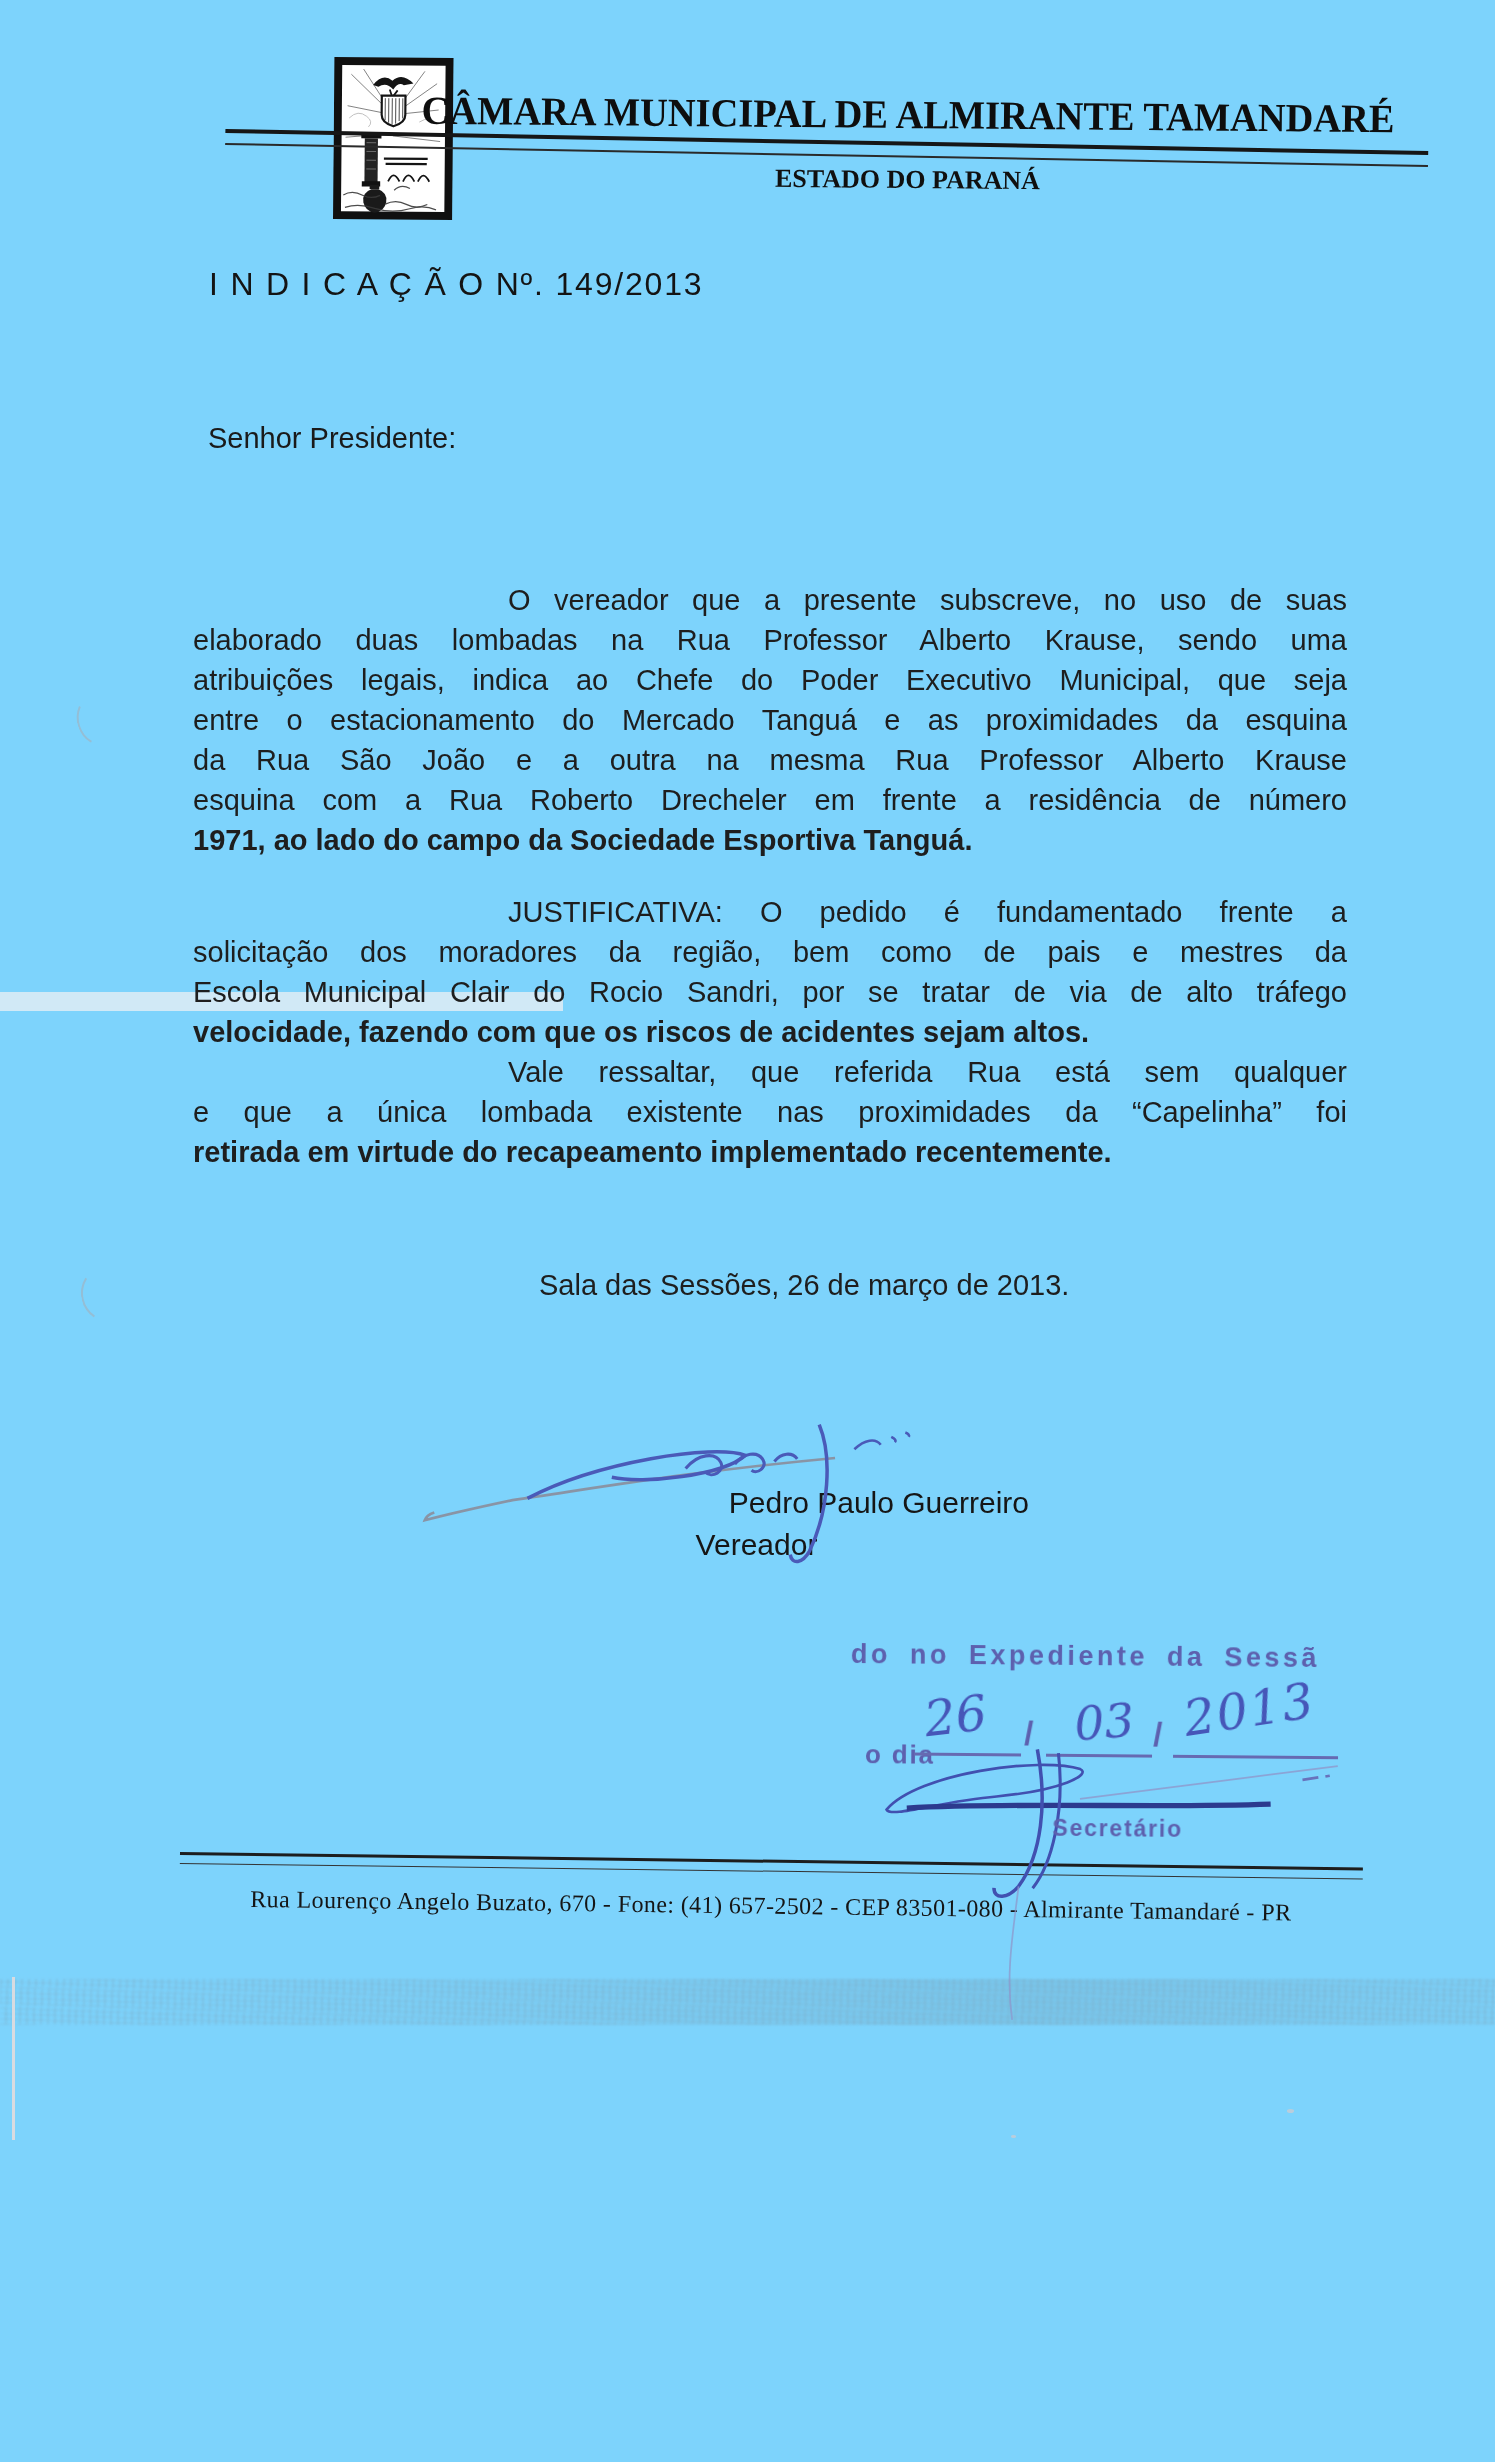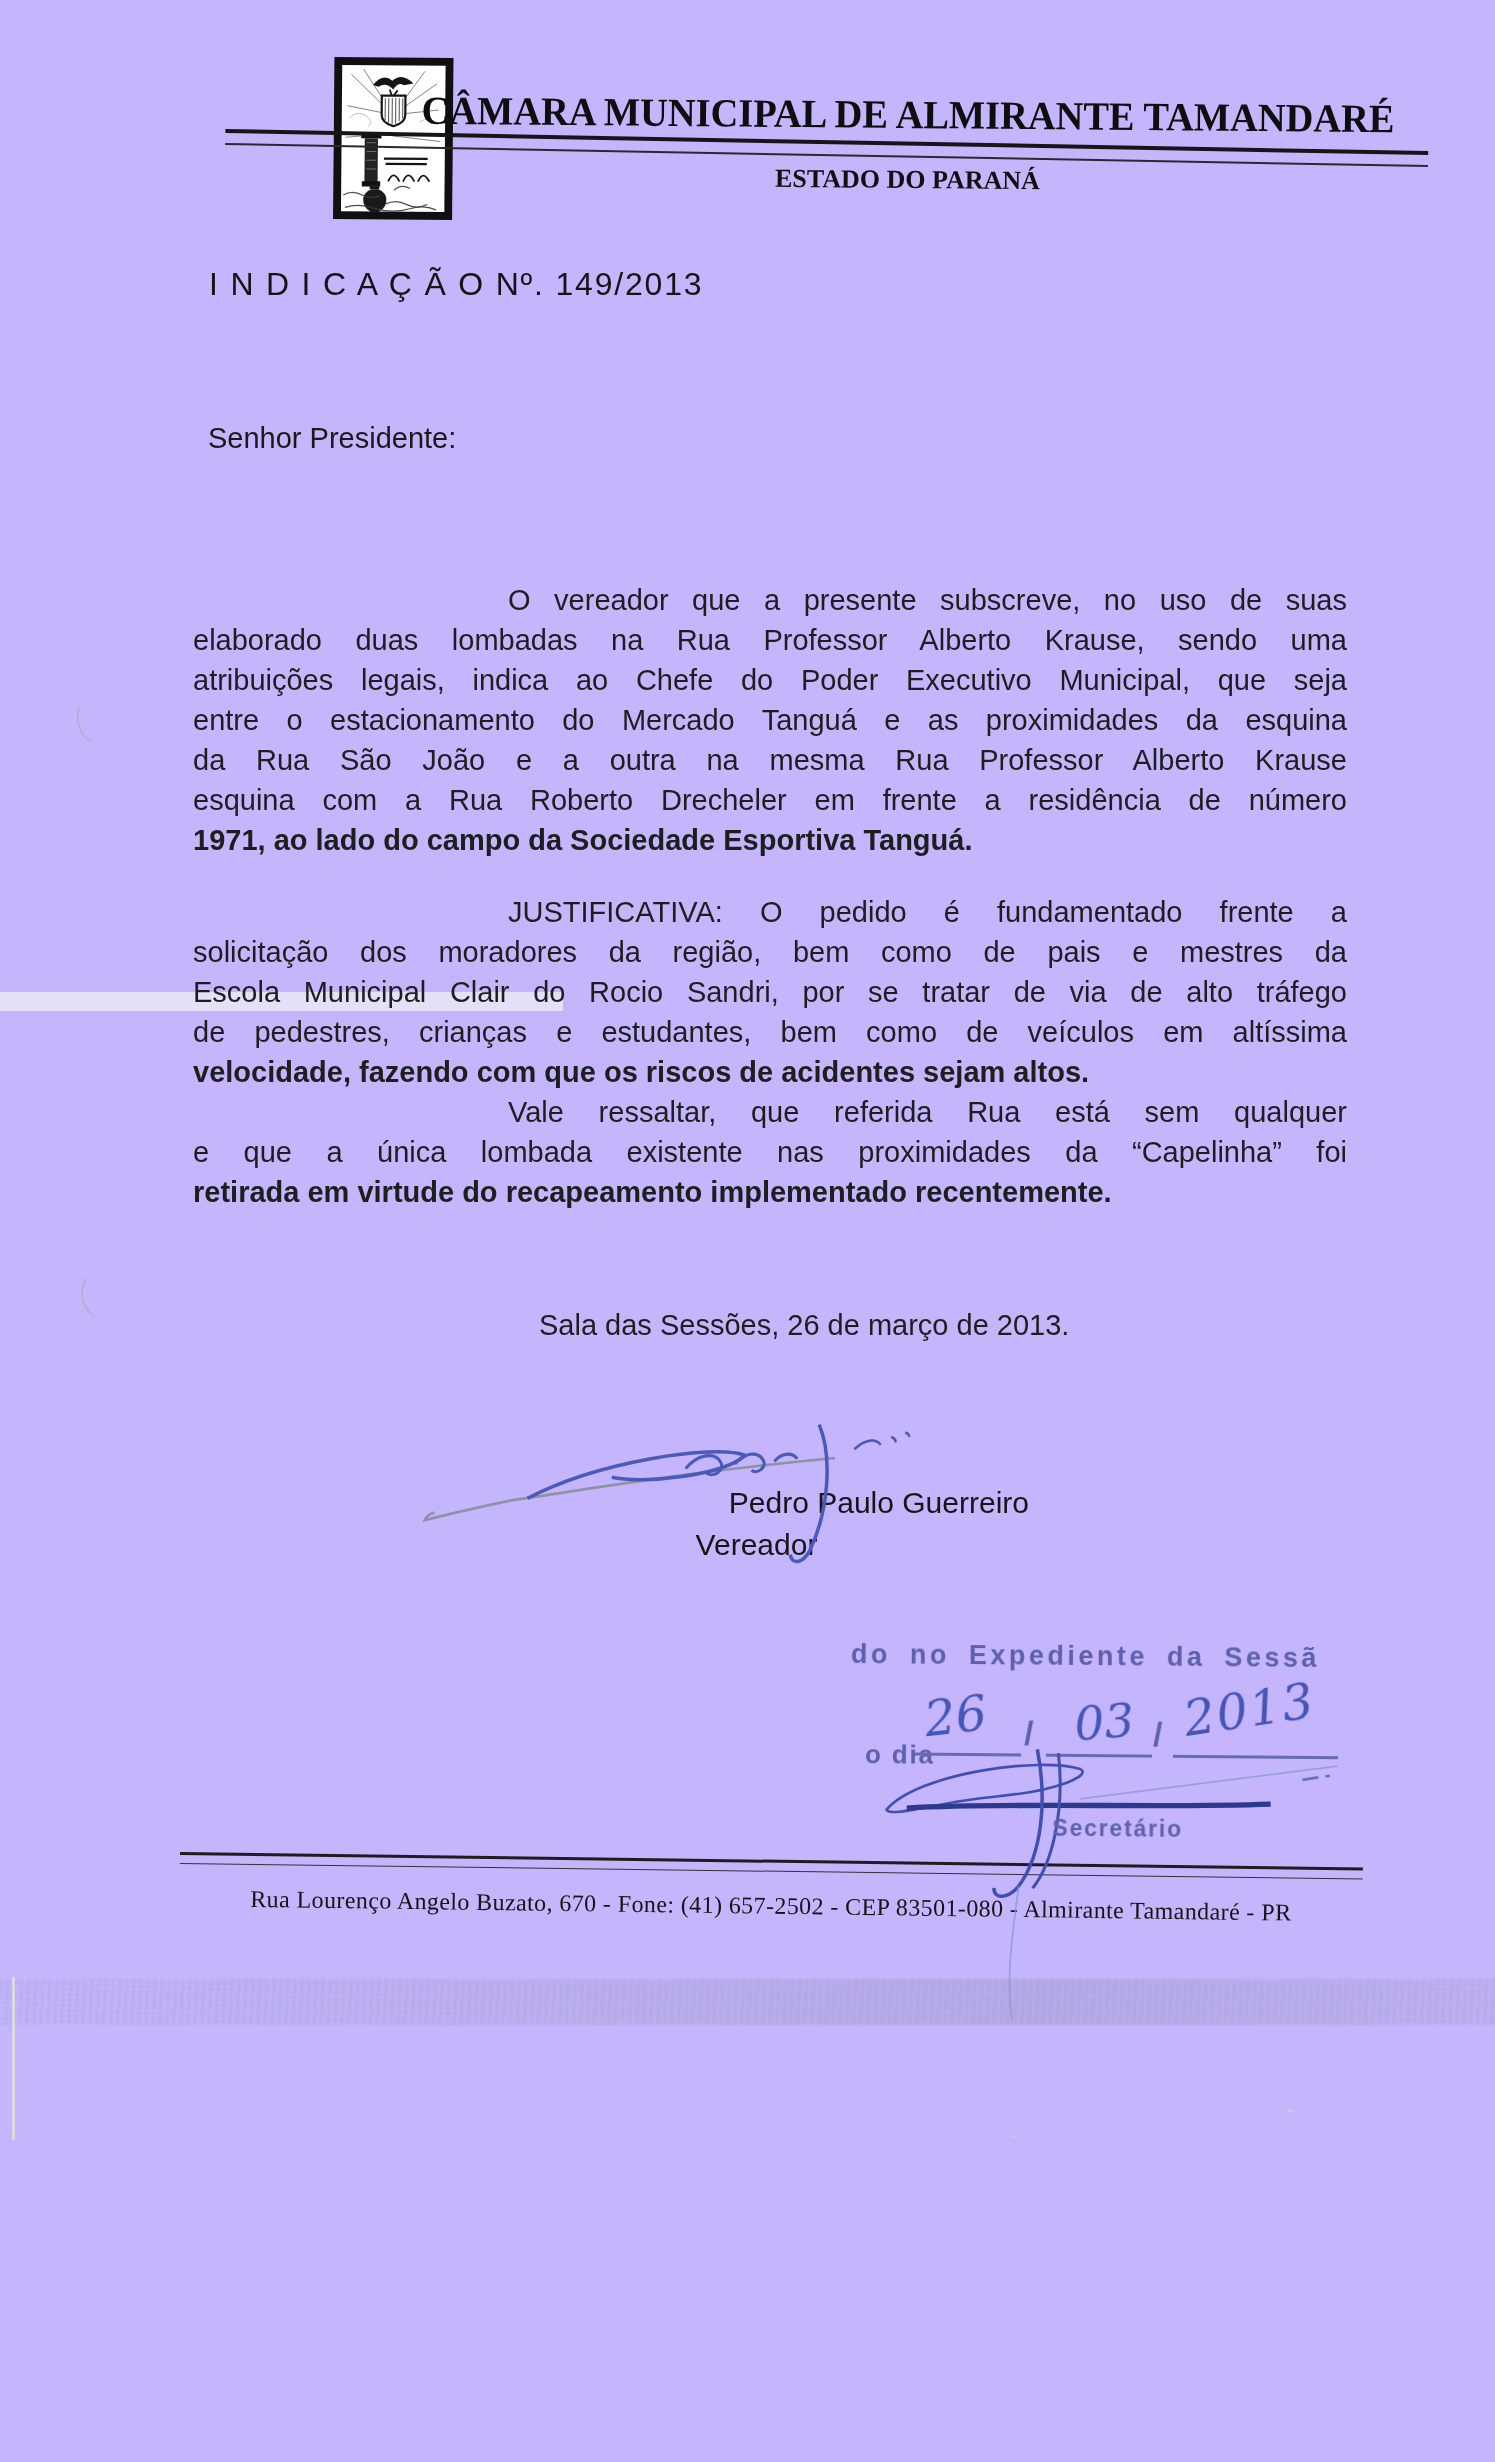--- a/index.html
+++ b/index.html
@@ -1,17 +1,17 @@
 <!DOCTYPE html>
 <html style="font-size:14px"><head>
 <meta charset="utf-8">
 <style>
   html,body{margin:0;padding:0;background:#ffffff;}
   .page{
-    position:relative;width:1495px;height:2462px;background:#c4b5fd;overflow:hidden;
+    position:relative;width:1495px;height:2462px;background:#7dd3fc;overflow:hidden;
     font-family:"Liberation Sans", sans-serif;color:#1c1c1c;
   }
   
   .letterhead{position:absolute;left:0;top:0;width:1495px;height:264px;transform:rotate(.5deg);transform-origin:334px 56px;}
   .crest{position:absolute;left:334px;top:56px;width:120px;height:164px;}
   .org-name{
     position:absolute;left:378px;top:86px;width:1061px;text-align:center;
     font-family:"Liberation Serif", serif;font-weight:bold;font-size:40px;letter-spacing:0px;
     transform:scaleX(.96);color:#0e0e0e;white-space:nowrap;
   }
@@ -142,21 +142,20 @@
     <div class="bline">elaborado duas lombadas na Rua Professor Alberto Krause, sendo uma</div>
     <div class="bline">atribuições legais, indica ao Chefe do Poder Executivo Municipal, que seja</div>
     <div class="bline">entre o estacionamento do Mercado Tanguá e as proximidades da esquina</div>
     <div class="bline">da Rua São João e a outra na mesma Rua Professor Alberto Krause</div>
     <div class="bline">esquina com a Rua Roberto Drecheler em frente a residência de número</div>
     <div class="bline lastline">1971, ao lado do campo da Sociedade Esportiva Tanguá.</div>
     <div class="pgap"></div>
     <div class="bline ind">JUSTIFICATIVA: O pedido é fundamentado frente a</div>
     <div class="bline">solicitação dos moradores da região, bem como de pais e mestres da</div>
     <div class="bline">Escola Municipal Clair do Rocio Sandri, por se tratar de via de alto tráfego</div>
-    <div class="bline">de pedestres, crianças e estudantes, bem como de veículos em altíssima</div>
     <div class="bline lastline">velocidade, fazendo com que os riscos de acidentes sejam altos.</div>
     <div class="bline ind">Vale ressaltar, que referida Rua está sem qualquer</div>
     <div class="bline">e que a única lombada existente nas proximidades da “Capelinha” foi</div>
     <div class="bline lastline">retirada em virtude do recapeamento implementado recentemente.</div>
     <div class="date-line">Sala das Sessões, 26 de março de 2013.</div>
   </div>
 
   <svg class="sig-ink" viewBox="0 0 660 190">
     <path d="M14,112 q-9,3 -11,9 q34,-9 100,-23 C200,84 300,66 470,50" stroke="#8a90a0" stroke-width="3" fill="none" opacity=".95"></path>
     <path d="M120,96 C200,54 332,34 368,47 C342,70 252,80 216,72" stroke="#4a5ab8" stroke-width="4" fill="none"></path>

